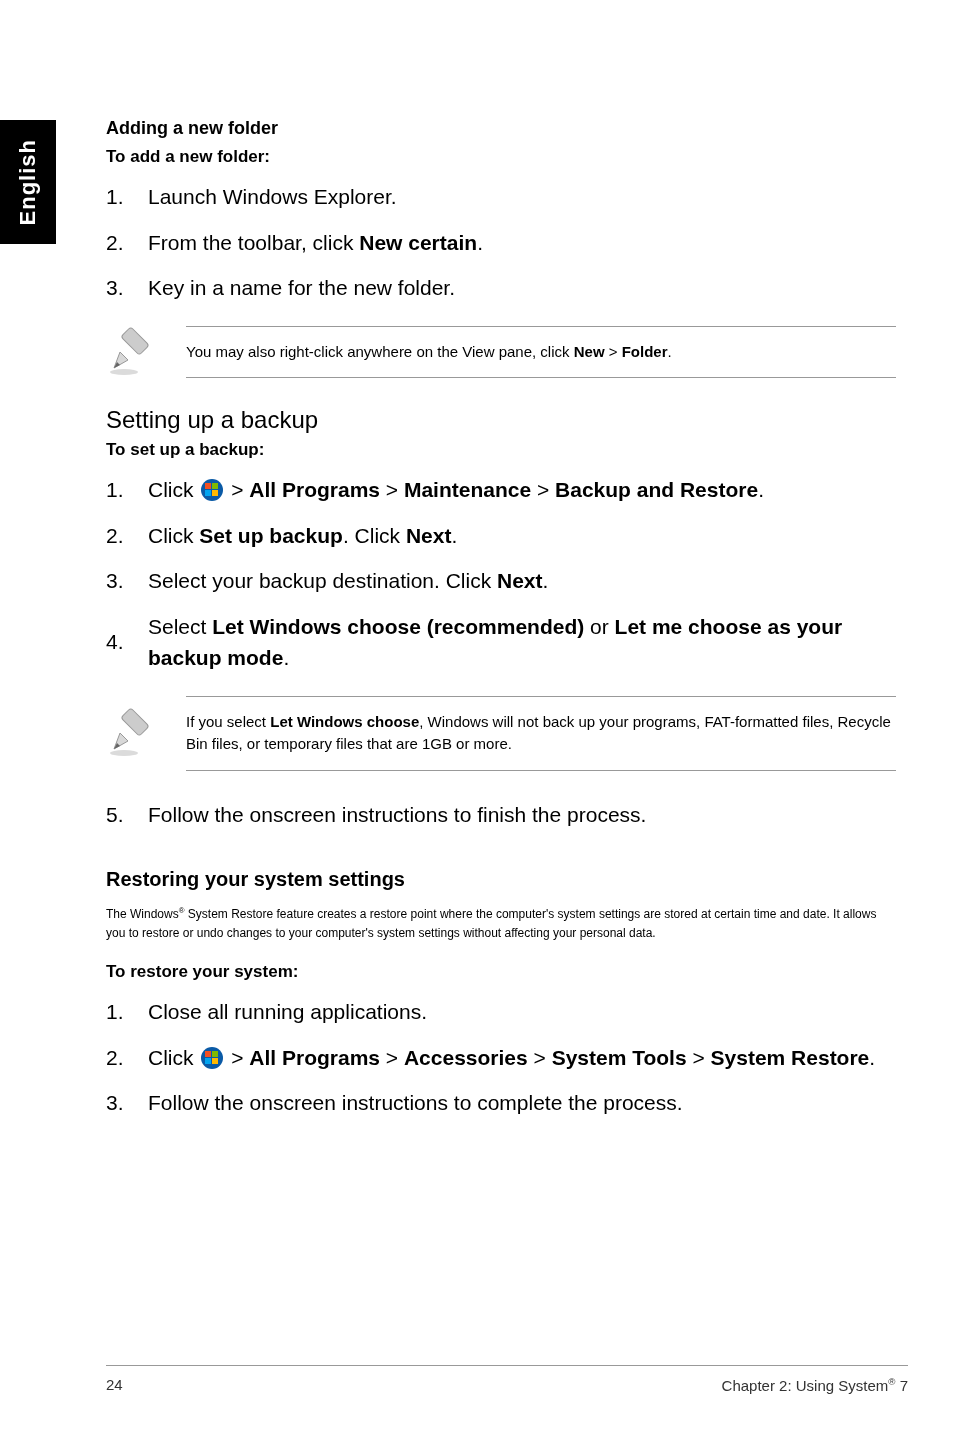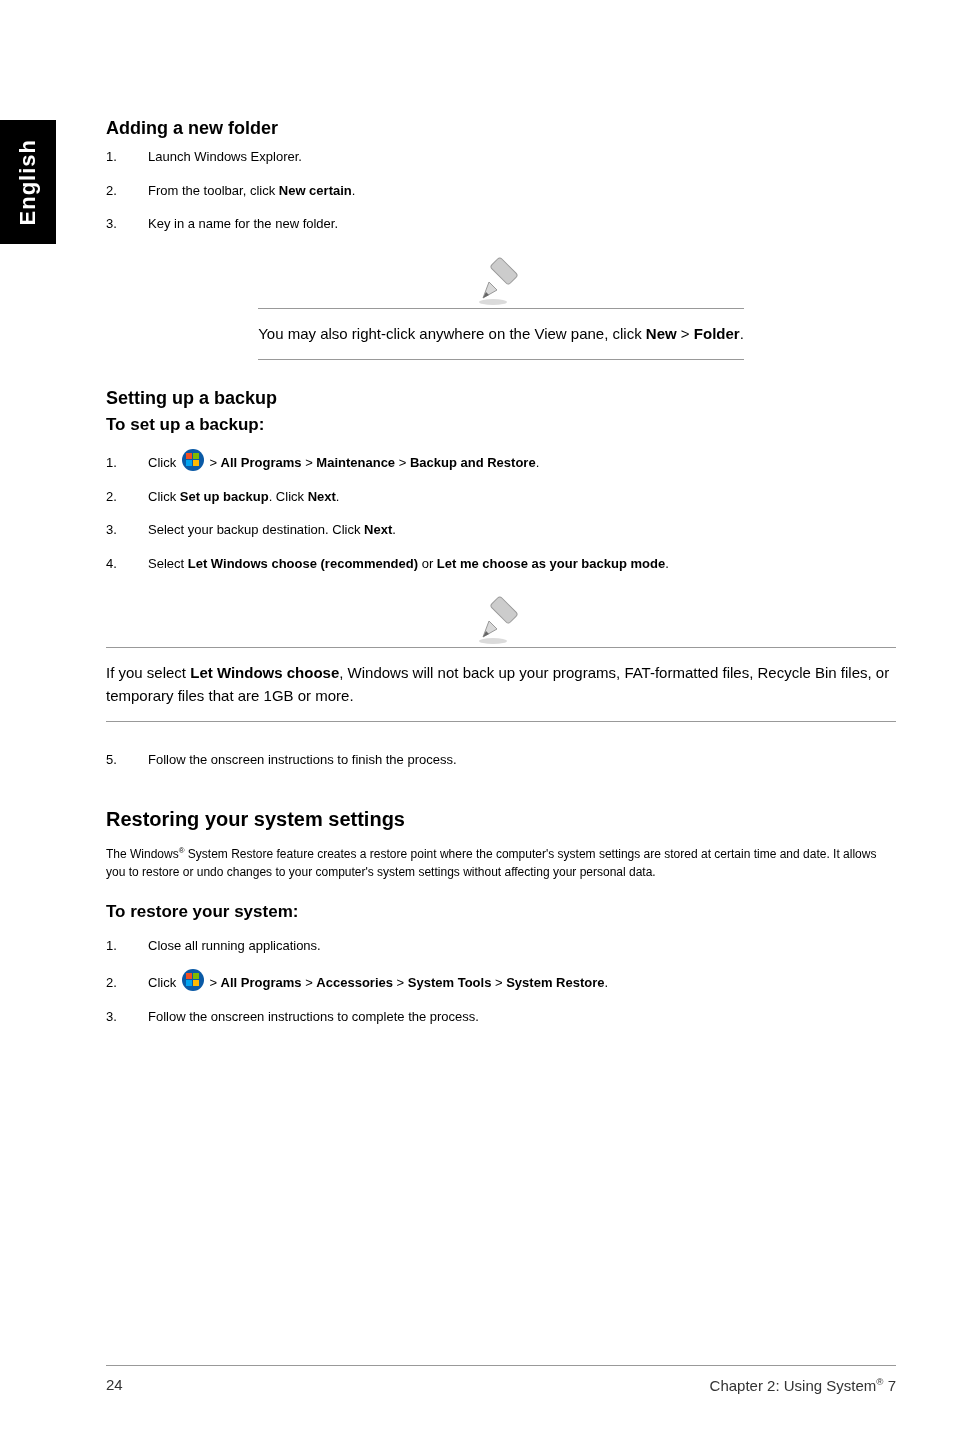--- a/index.html
+++ b/index.html
@@ -35,55 +35,55 @@
     left: 106px;
     top: 118px;
     width: 790px;
   }
   .h2 {
     font-size: 18px;
     font-weight: bold;
     margin-bottom: 8px;
   }
   .h3 {
-    font-size: 18px;
-    font-weight: bold;
+    font-size: 24px;
+    font-weight: normal;
     margin-bottom: 6px;
   }
   .lead-bold {
     font-size: 17px;
     font-weight: bold;
     margin-bottom: 14px;
   }
   ol.steps {
     list-style: none;
     counter-reset: step;
     margin-bottom: 20px;
   }
   ol.steps > li {
     counter-increment: step;
     display: flex;
-    align-items: flex-end;
+    align-items: center;
     margin-bottom: 14px;
-    font-size: 13px;
+    font-size: 21px;
     line-height: 1.5;
   }
   ol.steps > li::before {
     content: counter(step) ".";
     width: 42px;
     flex-shrink: 0;
   }
   ol.steps > li .step-body {
     flex: 1;
   }
   .note-block {
     display: flex;
     align-items: center;
+    gap: 28px;
     margin: 22px 0 28px 0;
-    flex-direction: column;
   }
   .note-text-wrap {
     flex: 1;
     border-top: 1px solid #999;
     border-bottom: 1px solid #999;
     padding: 14px 0;
     font-size: 15px;
     line-height: 1.5;
   }
   .pencil-icon {
@@ -105,21 +105,21 @@
   .win-icon {
     display: inline-block;
     width: 22px;
     height: 22px;
     vertical-align: -4px;
     margin: 0 2px;
   }
   .footer {
     position: absolute;
     left: 106px;
-    right: 58px;
+    right: 46px;
     bottom: 44px;
     border-top: 1px solid #999;
     padding-top: 10px;
     display: flex;
     justify-content: space-between;
     font-size: 15px;
     color: #333;
   }
   b { font-weight: bold; }
   sup { font-size: 0.65em; vertical-align: super; }
@@ -127,20 +127,21 @@
 </head>
 <body>
 
 <div class="side-tab">
   <div class="side-tab-inner">English</div>
 </div>
 
 <div class="content">
 
   <div class="h2">Adding a new folder</div>
+  <div class="lead-bold">To add a new folder:</div>
   <ol class="steps">
     <li>
         <span class="step-body">Launch Windows Explorer.</span>
       </li>
     <li>
         <span class="step-body"><span>From the toolbar, click </span><b>New certain</b><span>.</span></span>
       </li>
     <li>
         <span class="step-body">Key in a name for the new folder.</span>
       </li>

